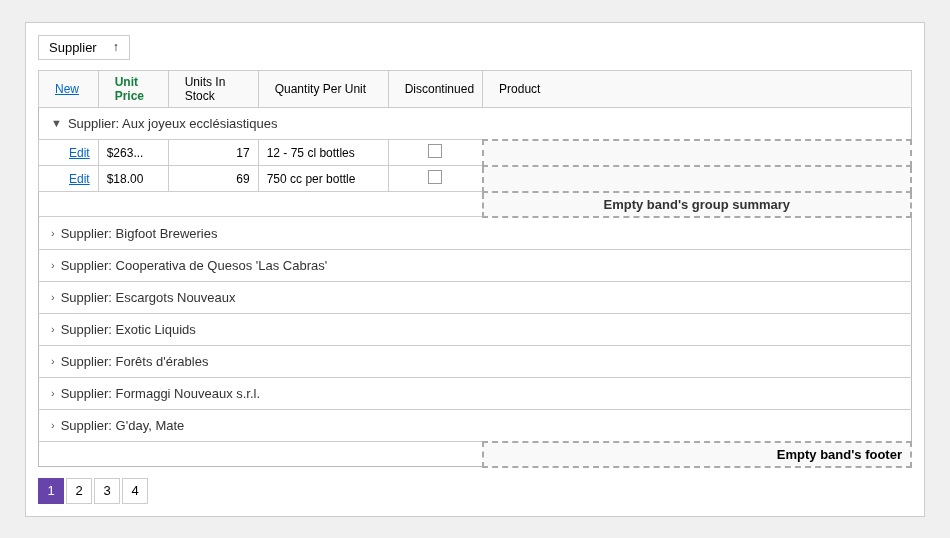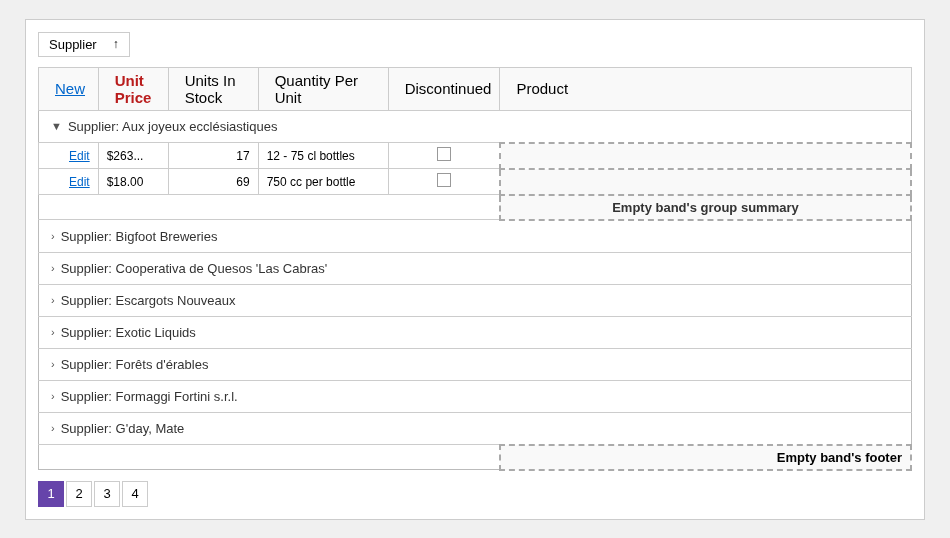--- a/index.html
+++ b/index.html
@@ -42,32 +42,32 @@
     .main-table th, .main-table td {
       border: 1px solid #ccc;
       padding: 4px 8px;
       vertical-align: middle;
     }
     .main-table thead tr {
       background: #fff;
     }
     .main-table th {
       font-weight: normal;
-      font-size: 15px;
+      font-size: 12px;
       text-align: left;
       background: #f9f9f9;
       padding-left: 16px;
     }
     .th-new {
       text-decoration: underline;
       color: #0066cc;
       text-align: center;
     }
     .th-unit-price {
-      color: #b91c1c;
+      color: #15803d;
       font-weight: bold;
     }
     .col-new { width: 55px; text-align: right; }
     .col-unit-price { width: 70px; }
     .col-units-stock { width: 90px; text-align: right; }
     .col-qty-per-unit { width: 130px; }
     .col-discontinued { width: 90px; text-align: center; }
     .col-product {
       border: 2px dashed #aaa;
       background: #f9f9f9;
@@ -313,21 +313,21 @@
             <div class="group-label">
               <span class="chevron chevron-right">›</span>
               <span>Supplier: Forêts d'érables</span>
             </div>
           </td>
         </tr>
         <tr class="group-row">
           <td colspan="6">
             <div class="group-label">
               <span class="chevron chevron-right">›</span>
-              <span>Supplier: Formaggi Fortini s.r.l.</span>
+              <span>Supplier: Formaggi Nouveaux s.r.l.</span>
             </div>
           </td>
         </tr>
         <tr class="group-row">
           <td colspan="6">
             <div class="group-label">
               <span class="chevron chevron-right">›</span>
               <span>Supplier: G'day, Mate</span>
             </div>
           </td>

